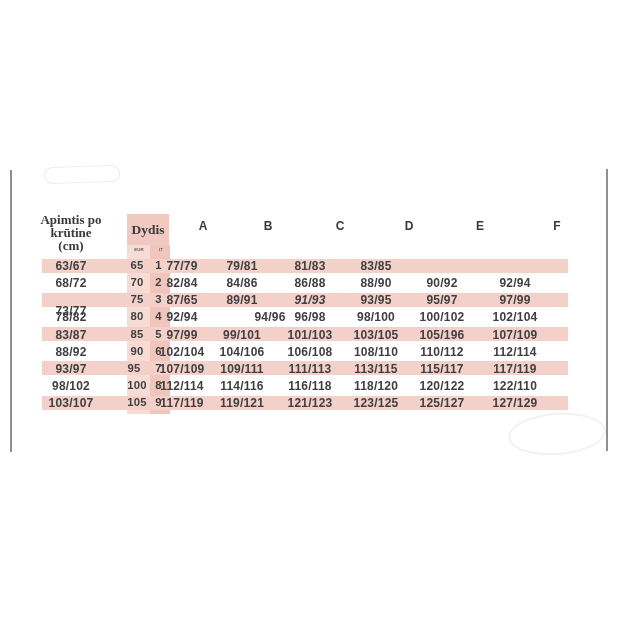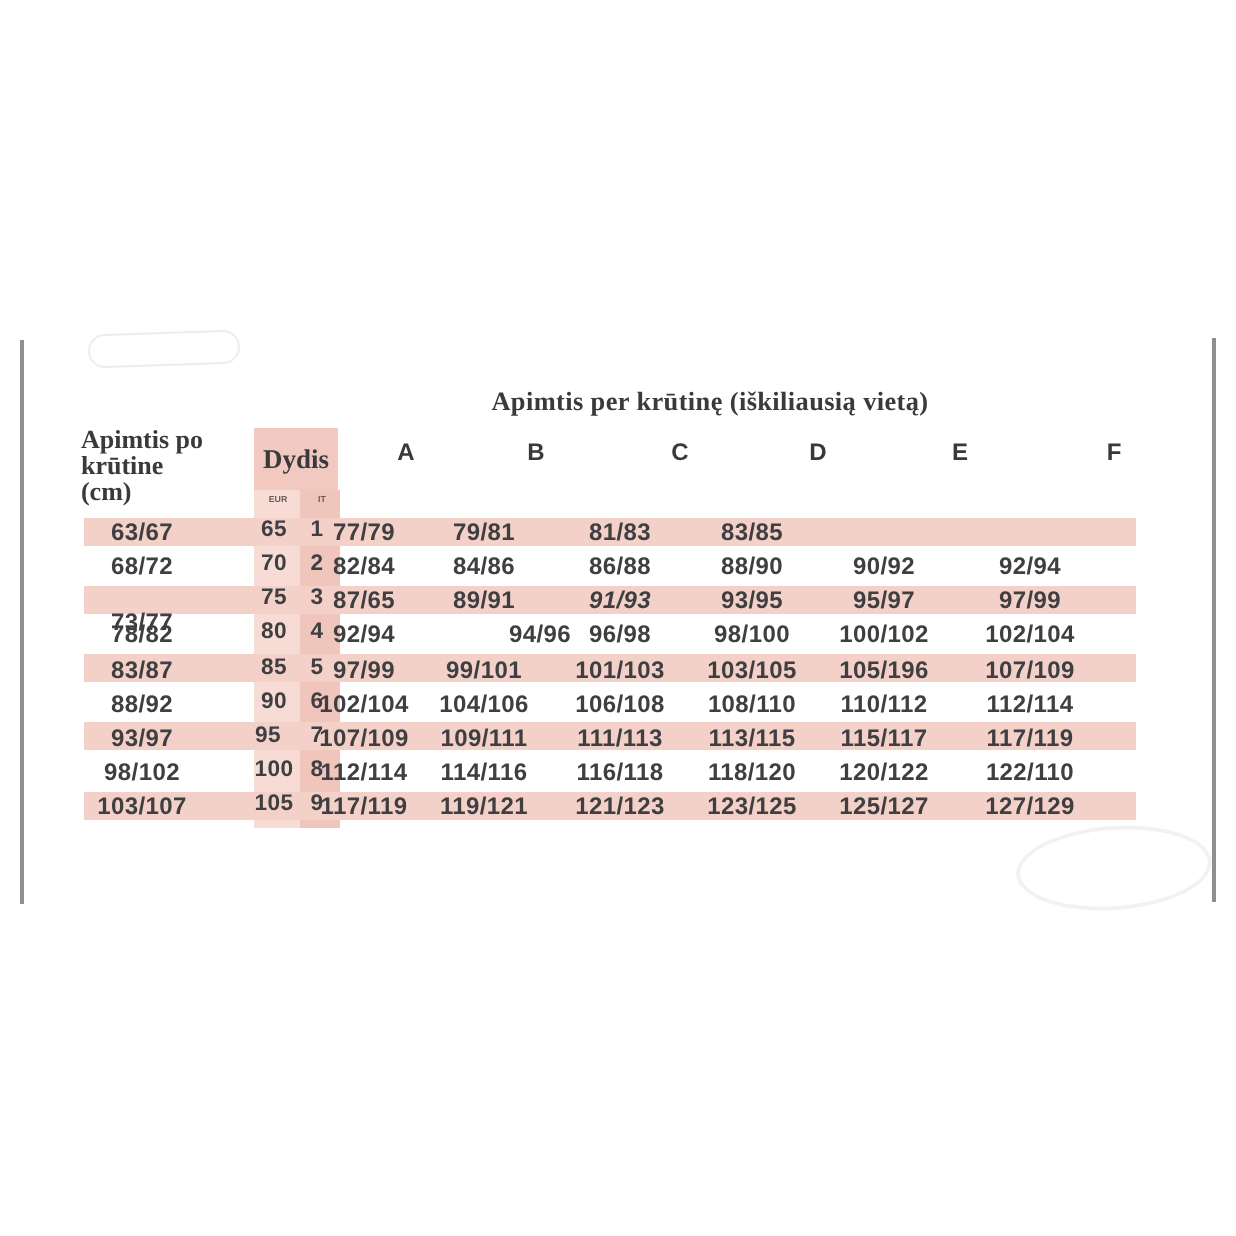--- a/index.html
+++ b/index.html
@@ -8,21 +8,21 @@
     font-family:"Liberation Sans", sans-serif; overflow:hidden;
   }
   .vline { position:absolute; width:1.6px; background:#8f8f91; }
   .serif { font-family:"Liberation Serif", serif; font-weight:bold; color:#3a3a3c; }
   .title {
     position:absolute; left:355px; top:193px; transform:translateX(-50%);
     font-size:13.2px; white-space:nowrap; letter-spacing:0.2px;
   }
   .underbust-header {
     position:absolute; left:71px; top:214px; transform:translateX(-50%);
-    font-size:13px; line-height:12.8px; text-align:left; white-space:nowrap;
+    font-size:13px; line-height:12.8px; text-align:center; white-space:nowrap;
   }
   .size-header-box {
     position:absolute; left:127px; top:214px; width:42px; height:31px;
     display:flex; align-items:center; justify-content:center; font-size:13.5px;
   }
   .band { position:absolute; top:245px; height:169px; }
   .sub-label {
     position:absolute; top:246.5px; width:30px; text-align:center;
     font-size:8px; font-weight:bold; color:#6b5b57;
     transform:scale(0.55); transform-origin:center top;
@@ -52,21 +52,20 @@
 <body>
 
 <div class="canvas">
 
   <div class="wm wm-topleft"></div>
   <div class="wm wm-bottomright"></div>
 
   <div class="vline" style="left:10px; top:170px; height:282px;"></div>
   <div class="vline" style="left:606px; top:169px; height:282px;"></div>
 
-  <div class="serif title">Apimtis per krūtinę (iškiliausią vietą)</div>
 
   <div class="serif underbust-header">
     <div>Apimtis po</div>
     <div>krūtine</div>
     <div>(cm)</div>
   </div>
 
   <div class="serif size-header-box" id="size-header-box" style="background: rgb(241, 201, 192);">Dydis</div>
 
   <div class="band" id="eur-band" style="left: 127px; width: 23px; background: rgba(229, 139, 116, 0.3);"></div>

